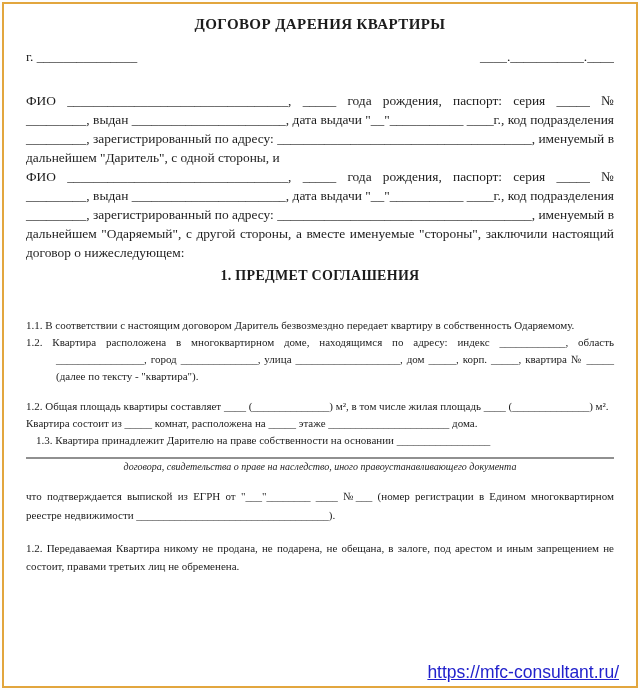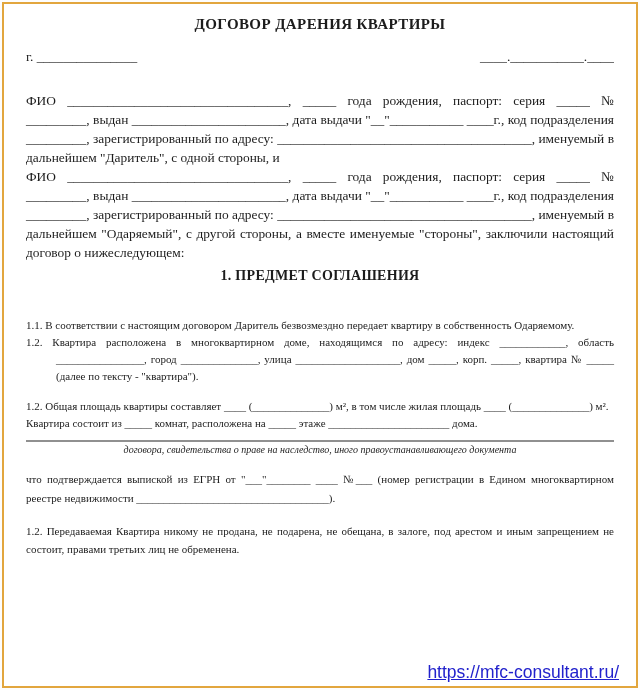--- a/index.html
+++ b/index.html
@@ -74,20 +74,21 @@
   </div>
 
   <h2 class="heading">1. ПРЕДМЕТ СОГЛАШЕНИЯ</h2>
 
   <p class="clause hang">1.1. В соответствии с настоящим договором Даритель безвозмездно передает квартиру в собственность Одаряемому.</p>
   <p class="clause hang">1.2. Квартира расположена в многоквартирном доме, находящимся по адресу: индекс ____________, область ________________, город ______________, улица ___________________, дом _____, корп. _____, квартира № _____ (далее по тексту - "квартира").</p>
 
   <div class="mid">
     <p class="clause">1.2. Общая площадь квартиры составляет ____ (______________) м², в том числе жилая площадь ____ (______________) м².</p>
     <p class="clause">Квартира состоит из _____ комнат, расположена на _____ этаже ______________________ дома.</p>
+    <p class="clause ind">1.3. Квартира принадлежит Дарителю на праве собственности на основании _________________</p>
   </div>
 
   <hr class="rule">
   <p class="caption">договора, свидетельства о праве на наследство, иного правоустанавливающего документа</p>
 
   <p class="clause egrn">что подтверждается выпиской из ЕГРН от "___"________ ____ №___ (номер регистрации в Едином многоквартирном реестре недвижимости ___________________________________).</p>
 
   <div class="tail">
     <p class="clause">1.2. Передаваемая Квартира никому не продана, не подарена, не обещана, в залоге, под арестом и иным запрещением не состоит, правами третьих лиц не обременена.</p>
   </div>

